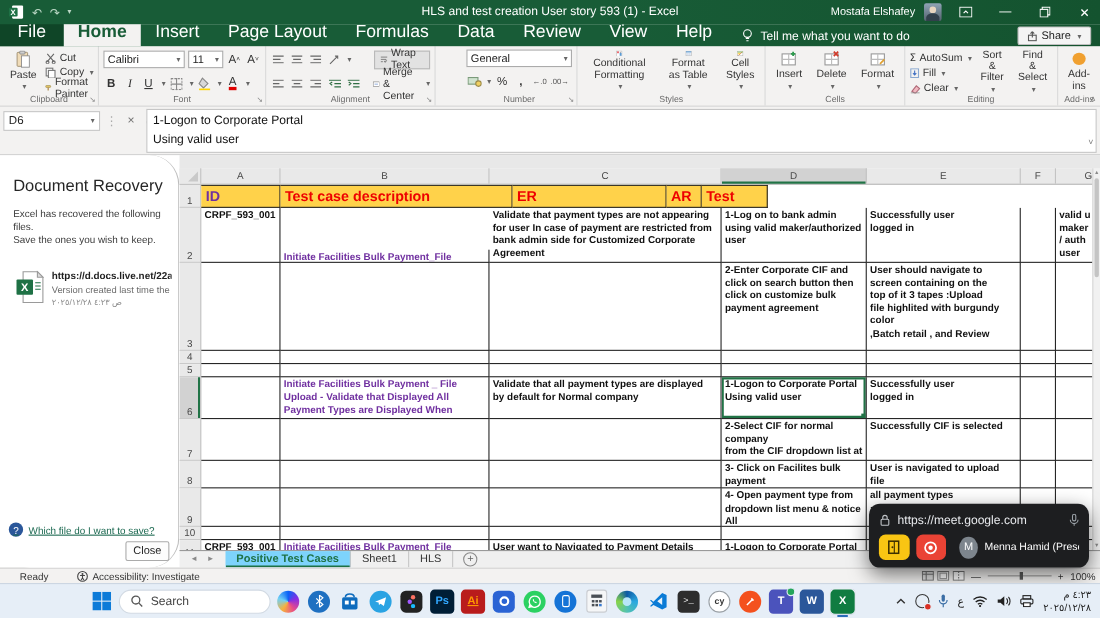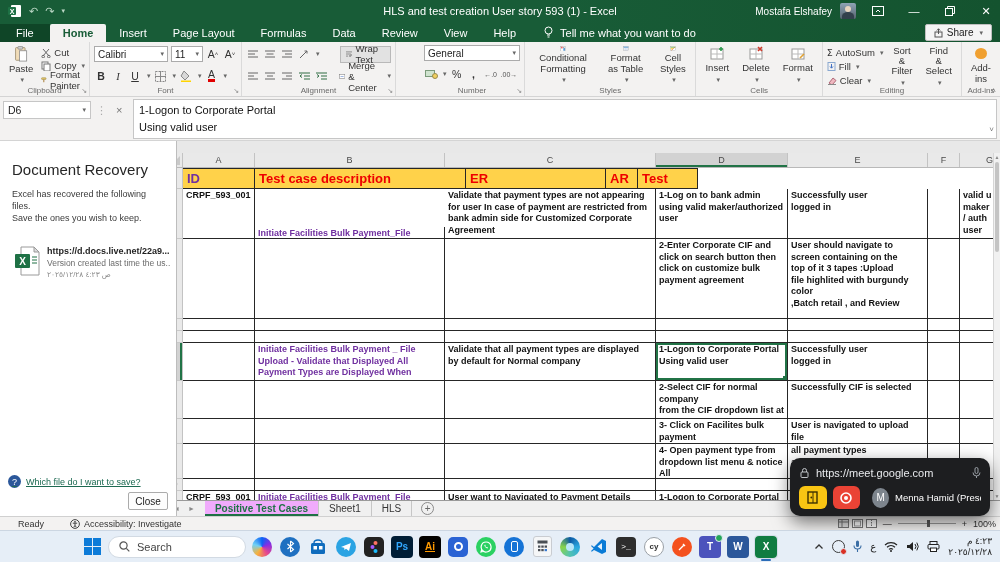--- a/index.html
+++ b/index.html
@@ -11,21 +11,21 @@
   .qat{display:flex;align-items:center;gap:7px;margin-left:8px;color:#bcd8c6;font-size:11px;}
   .win-title{position:absolute;left:0;right:0;text-align:center;font-size:11px;color:#fff;pointer-events:none;}
   .tb-right{margin-left:auto;display:flex;align-items:center;gap:8px;height:100%;}
   .tb-user{font-size:10px;}
   .avatar-photo{width:16px;height:16px;border-radius:2px;background:linear-gradient(#8fa3b5,#55636f);position:relative;overflow:hidden;}
   .avatar-photo::before{content:'';position:absolute;top:3px;left:5px;width:6px;height:6px;border-radius:50%;background:#e8d5c0;}
   .avatar-photo::after{content:'';position:absolute;top:9px;left:2px;width:12px;height:8px;border-radius:50% 50% 0 0;background:#32404c;}
   .winbtn{width:28px;height:22px;display:flex;align-items:center;justify-content:center;color:#fff;font-size:11px;}
   
   .tabsrow{position:absolute;top:22px;left:0;width:1000px;height:20px;background:linear-gradient(90deg,#185c37 0%,#185c37 55%,#14532f 100%);display:flex;align-items:flex-end;color:#fff;z-index:9;}
-  .rtab{padding:3px 13px;font-size:11px;}
+  .rtab{padding:3px 13px;font-size:16px;}
   .rtab.file{background:#0f4527;padding:3px 16px;}
   .rtab.active{background:#f3f2f1;color:#185c37;font-weight:bold;border-radius:2px 2px 0 0;}
   .tellme{display:flex;align-items:center;gap:6px;margin-left:14px;padding-bottom:3px;}
   .share-btn{position:absolute;right:8px;top:2px;height:17px;background:#f4f4f4;border:1px solid #bfbfbf;border-radius:2px;color:#222;display:flex;align-items:center;gap:4px;padding:0 8px;font-size:10px;}
   
   .ribbon{position:absolute;top:42px;left:0;width:1000px;height:55px;background:#f3f2f1;border-bottom:1px solid #d4d4d4;display:flex;z-index:8;}
   .rgroup{position:relative;border-right:1px solid #dadada;padding:3px 4px 11px 4px;display:flex;gap:3px;}
   .glabel{position:absolute;bottom:0;left:0;right:0;text-align:center;font-size:8px;color:#6a6a6a;line-height:11px;}
   .dl{position:absolute;right:2px;bottom:1px;font-size:7px;color:#888;}
   .bigbtn{display:flex;flex-direction:column;align-items:center;justify-content:center;gap:2px;font-size:9.5px;color:#333;padding:1px 5px;text-align:center;line-height:1.1;}
@@ -38,21 +38,21 @@
   .wrapbtn{display:flex;align-items:center;gap:3px;font-size:9.5px;color:#333;background:#e2e2e2;border:1px solid #b9b9b9;height:17px;padding:0 5px;}
   .mergebtn{display:flex;align-items:center;gap:3px;font-size:9.5px;color:#333;height:17px;}
   .bigbtn .lbl2{display:block;}
   
   .fbar{position:absolute;top:97px;left:0;width:1000px;height:44px;background:#f3f2f1;border-bottom:1px solid #d4d4d4;z-index:7;}
   .namebox{position:absolute;left:3px;top:4px;width:88px;height:18px;background:#fff;border:1px solid #c6c6c6;display:flex;align-items:center;font-size:10.5px;padding:0 4px;justify-content:space-between;color:#222;}
   .fxbtns{position:absolute;left:96px;top:4px;display:flex;align-items:center;gap:9px;height:18px;color:#777;font-size:11px;}
   .farea{position:absolute;left:133px;top:2px;right:3px;height:40px;background:#fff;border:1px solid #c6c6c6;font-size:11px;color:#111;padding:2px 5px;line-height:17px;}
   .fbar .collapse{position:absolute;right:6px;top:28px;font-size:8px;color:#777;}
   
-  .docrec{position:absolute;left:0;top:141px;width:177px;height:375px;background:#fff;border-right:1px solid #bdbdbd;z-index:6;}
+  .docrec{position:absolute;left:0;top:141px;width:163px;height:375px;background:#fff;border-right:1px solid #bdbdbd;z-index:6;border-radius:27px;}
   .docrec h1{font-size:15px;font-weight:400;color:#262626;padding:20px 12px 10px 12px;}
   .docrec .desc{font-size:9px;color:#3b3b3b;padding:0 12px;line-height:1.35;}
   .recfile{display:flex;gap:7px;padding:22px 6px 0 14px;}
   .recfile .ftxt{flex:1;min-width:0;}
   .recfile .fname{font-size:9px;color:#1f1f1f;font-weight:bold;white-space:nowrap;overflow:hidden;}
   .recfile .fmeta{font-size:8.5px;color:#6c6c6c;white-space:nowrap;overflow:hidden;margin-top:2px;}
   .recfile .ftime{font-size:7.5px;color:#8a8a8a;margin-top:2px;direction:rtl;text-align:left;}
   .rec-help{position:absolute;left:8px;bottom:28px;display:flex;align-items:center;gap:5px;font-size:9px;color:#1d6a52;text-decoration:underline;}
   .helpq{width:13px;height:13px;border-radius:50%;background:#2b579a;color:#fff;font-size:9px;display:flex;align-items:center;justify-content:center;text-decoration:none;flex:0 0 13px;}
   .rec-close{position:absolute;right:8px;bottom:6px;width:40px;height:18px;background:#fdfdfd;border:1px solid #ababab;font-size:10px;color:#222;display:flex;align-items:center;justify-content:center;border-radius:2px;}
@@ -75,21 +75,21 @@
   .cell.selected{box-shadow:inset 0 0 0 2px #217346;}
   .cell.selected::after{content:'';position:absolute;right:0;bottom:0;width:4px;height:4px;background:#217346;}
   .grow .cell:first-of-type{border-left:1px solid #262626;}
   .vscroll{position:absolute;right:0;top:12px;width:7px;height:347px;background:#f1f1f1;border-left:1px solid #d6d6d6;font-size:5px;color:#8a8a8a;text-align:center;z-index:6;}
   .vscroll .thumb{position:absolute;top:9px;left:1px;width:4px;height:90px;background:#c4c4c4;border-radius:2px;}
   .vscroll .sa{position:absolute;left:0;right:0;}
   
   .tabstrip{position:absolute;left:0;bottom:0;width:837px;height:16px;background:#f0f0f0;display:flex;align-items:stretch;border-top:1px solid #9a9a9a;font-size:10px;}
   .nav-arrows{display:flex;align-items:center;gap:8px;padding:0 10px;color:#8a8a8a;font-size:7px;}
   .stab{display:flex;align-items:center;padding:0 10px;border-right:1px solid #c6c6c6;color:#333;}
-  .stab.active{background:#f0abfc;color:#1e7145;font-weight:bold;box-shadow:inset 0 -2px 0 #1e7145;}
+  .stab.active{background:#7dd3fc;color:#1e7145;font-weight:bold;box-shadow:inset 0 -2px 0 #1e7145;}
   .newsheet{width:13px;height:13px;border:1px solid #8a8a8a;border-radius:50%;color:#666;font-size:10px;line-height:11px;text-align:center;align-self:center;margin-left:9px;}
   
   .statusbar{position:absolute;left:0;top:516px;width:1000px;height:14px;background:#f3f2f1;border-top:1px solid #d0d0d0;display:flex;align-items:center;font-size:9px;color:#333;z-index:5;}
   .statusbar .ready{margin-left:18px;}
   .acc{display:flex;align-items:center;gap:4px;margin-left:26px;}
   .sb-right{margin-left:auto;display:flex;align-items:center;gap:6px;margin-right:4px;}
   .viewbtns{display:flex;gap:3px;align-items:center;}
   .zoomtrack{width:58px;height:1px;background:#9a9a9a;position:relative;}
   .zoomtrack .zh{position:absolute;left:50%;top:-3px;width:3px;height:7px;background:#5a5a5a;}
   
@@ -795,21 +795,21 @@
             <circle cx="5.5" cy="2" r="2" fill="#ff7262"></circle>
             <circle cx="2.5" cy="6" r="2" fill="#a259ff"></circle>
             <circle cx="5.5" cy="10" r="2" fill="#1abcfe"></circle>
           </svg>
         </span>
       </div>
     <div class="ticon">
         <span class="appletter" style="background:#001e36;color:#31a8ff;">Ps</span>
       </div>
     <div class="ticon">
-        <span class="appletter" style="background:#000000;color:#ff9a00;text-decoration:underline;">Ai</span>
+        <span class="appletter" style="background:#b91c1c;color:#ff9a00;text-decoration:underline;">Ai</span>
       </div>
     <div class="ticon">
         <span style="width:20px;height:20px;border-radius:5px;background:#2a63d4;display:flex;align-items:center;justify-content:center;">
           <span class="circle" style="width:9px;height:9px;border:2px solid #fff;"></span>
         </span>
       </div>
     <div class="ticon">
         <span class="circle" style="width:20px;height:20px;background:#2bd162;display:flex;align-items:center;justify-content:center;">
           <svg width="12" height="12" viewBox="0 0 12 12">
             <path d="M6 1a5 5 0 11-4.3 7.5L1 11l2.6-.7A5 5 0 016 1z" fill="none" stroke="#fff" stroke-width="1.2"></path>

